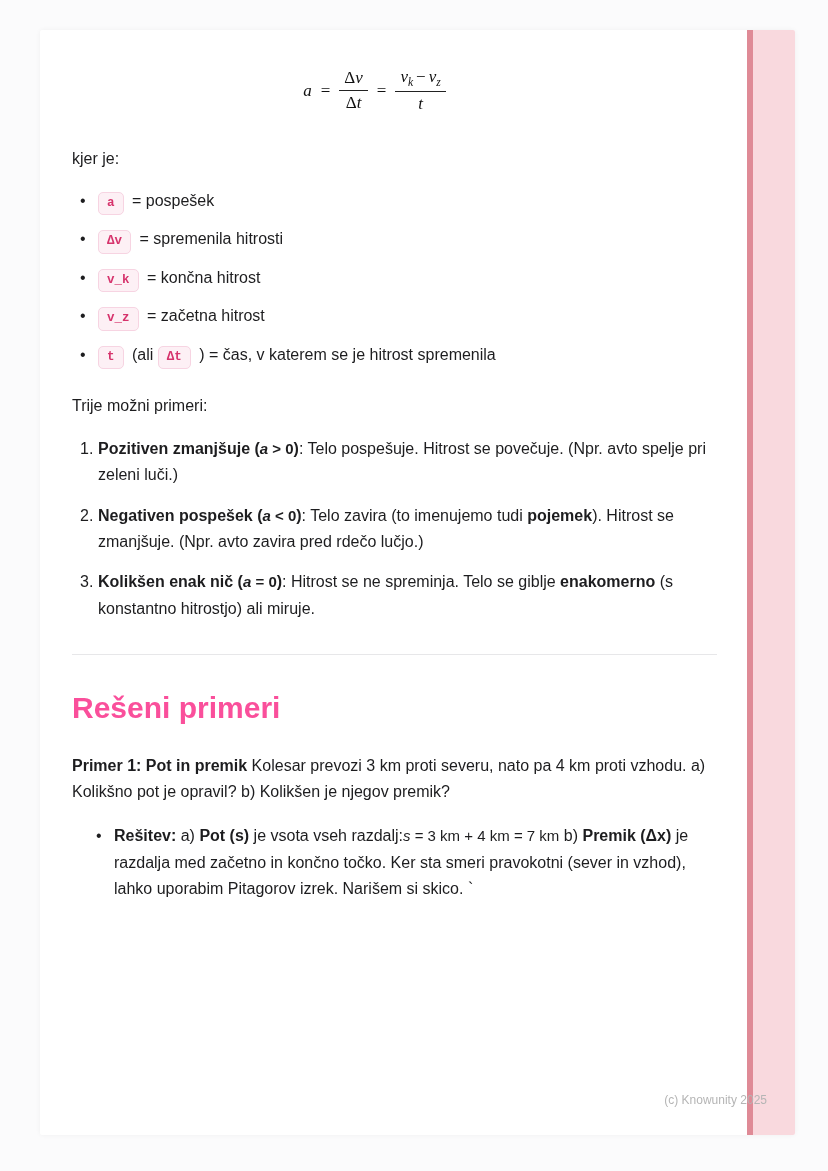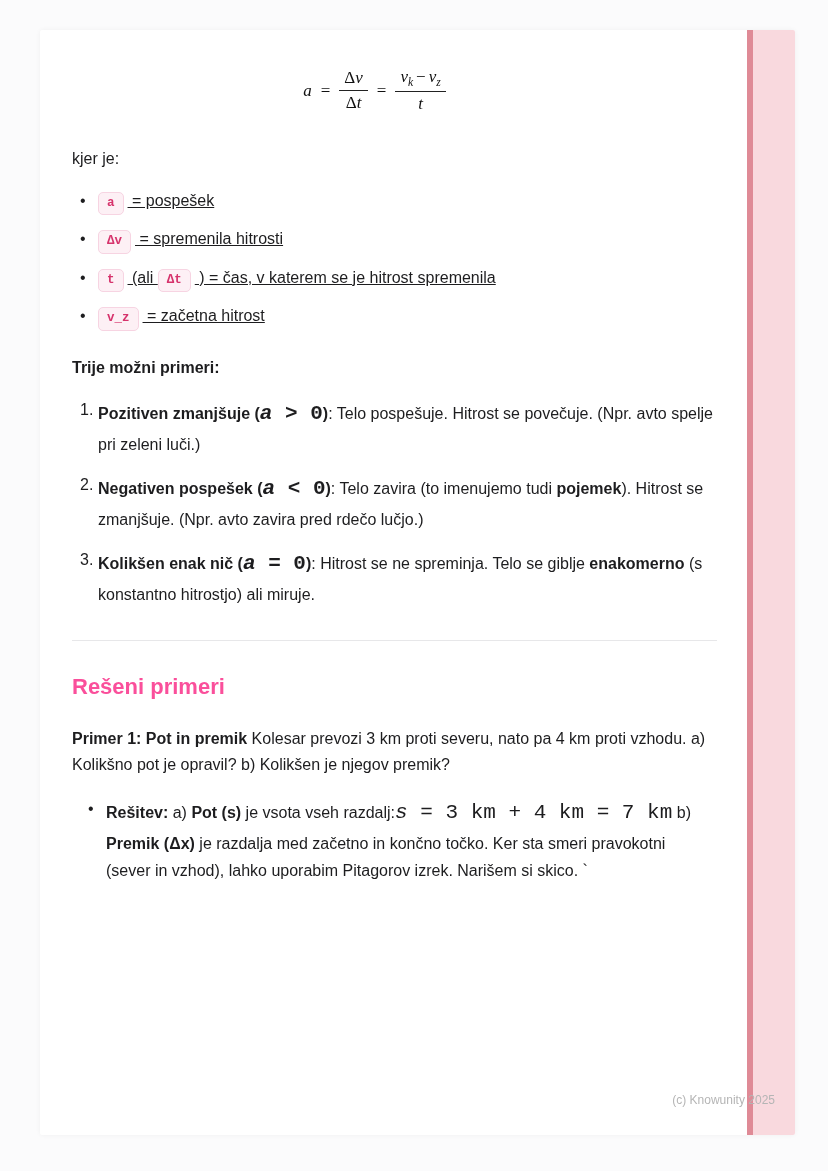--- a/index.html
+++ b/index.html
@@ -63,44 +63,44 @@
     background: #fdf0f5;
     border: 1px solid #f7d4e2;
     border-radius: 5px;
     padding: 2px 8px;
     margin-right: 4px;
     line-height: 1.4;
     vertical-align: baseline;
   }
   
   ul.defs { list-style: none; margin: 16px 0 22px; padding: 0 0 0 8px; }
-  ul.defs > li { position: relative; padding-left: 18px; margin: 0 0 11px; text-decoration: underline; }
+  ul.defs > li { position: relative; padding-left: 18px; margin: 0 0 11px; }
   ul.defs > li::before { content: "•"; position: absolute; left: 0; top: 0; font-size: 16px; }
   ol.cases { list-style: none; counter-reset: c; margin: 16px 0 26px; padding: 0 0 0 8px; }
   ol.cases > li { counter-increment: c; position: relative; padding-left: 18px; margin: 0 0 14px; }
   ol.cases > li::before { content: counter(c) "."; position: absolute; left: 0; top: 0; }
-  ul.sol { list-style: none; margin: 18px 8px 0; padding: 0 0 0 8px; }
+  ul.sol { list-style: none; margin: 18px 16px 0; padding: 0 0 0 8px; }
   ul.sol > li { position: relative; padding-left: 18px; }
   ul.sol > li::before { content: "•"; position: absolute; left: 0; top: 0; font-size: 16px; }
   
-  .bold-head { font-weight: bold; margin: 24px 0 16px; }
+  .bold-head { font-weight: normal; margin: 24px 0 16px; }
   hr.divider { border: none; border-top: 1px solid #e7e7e9; margin: 32px 0 0; }
   h2.pink-heading {
     color: #fa4f9b;
-    font-size: 22px;
+    font-size: 30px;
     font-weight: 700;
     margin: 28px 0 20px;
   }
   p.para { margin: 16px 0 16px; }
-  .math { font-family: Liberation Mono, monospace; font-size: 21px; }
+  .math { font-family: Liberation Sans, sans-serif; font-size: 15px; }
   strong { font-weight: bold; }
   .footer {
     position: absolute;
     bottom: 28px;
-    right: 20px;
+    right: 28px;
     font-size: 12px;
     color: #b5b5b5;
     z-index: 3;
   }
 </style>
 </head>
 <body>
 
 <div class="page">
   <div class="stripe"></div>
@@ -125,24 +125,27 @@
     <p class="para">kjer je:</p>
 
     <ul class="defs">
       <li>
         <code class="code-badge">a</code><span> = pospešek</span>
       </li>
       <li>
         <code class="code-badge">Δv</code><span> = spremenila hitrosti</span>
       </li>
       <li>
-        <code class="code-badge">t</code><span> (ali </span><code class="code-badge">Δt</code><span> ) = čas, v katerem se je hitrost spremenila</span>
+        <code class="code-badge">v_k</code><span> = končna hitrost</span>
       </li>
       <li>
         <code class="code-badge">v_z</code><span> = začetna hitrost</span>
+      </li>
+      <li>
+        <code class="code-badge">t</code><span> (ali </span><code class="code-badge">Δt</code><span> ) = čas, v katerem se je hitrost spremenila</span>
       </li>
     </ul>
 
     <p class="bold-head">Trije možni primeri:</p>
 
     <ol class="cases">
       <li>
         <strong>Pozitiven zmanjšuje (</strong><strong class="math"><i>a</i><span class="up"> &gt; 0</span></strong><strong>)</strong><span>: Telo pospešuje. Hitrost se povečuje. (Npr. avto spelje pri zeleni luči.)</span><strong></strong><span></span>
       </li>
       <li>

